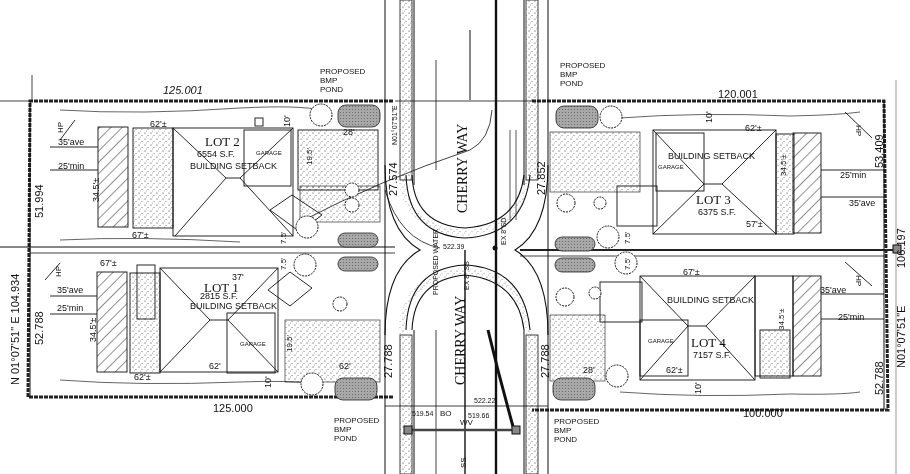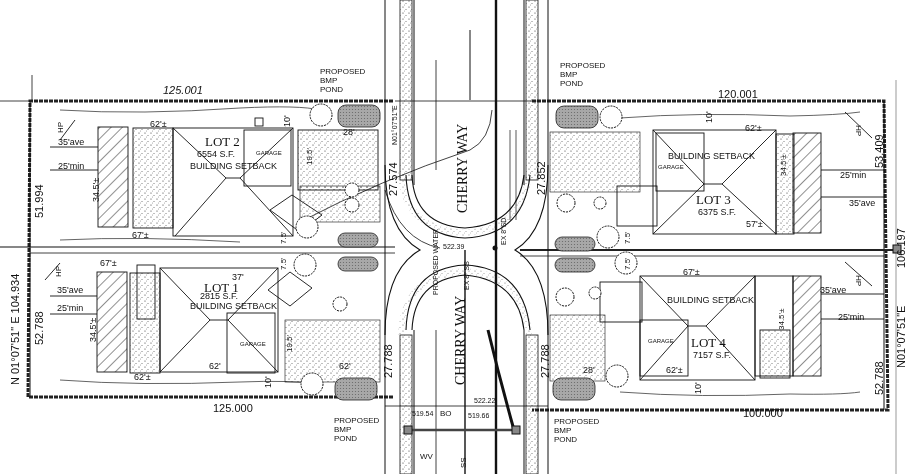--- a/index.html
+++ b/index.html
@@ -242,21 +242,21 @@
 <div class="lbl serif rot-90" style="left:456px;top:213px;font-size:14px;">CHERRY WAY</div>
 <div class="lbl serif rot-90" style="left:454px;top:385px;font-size:14px;">CHERRY WAY</div>
 
 <div class="lbl s7 rot-90" style="left:432px;top:295px;">PROPOSED WATER</div>
 <div class="lbl s7 rot-90" style="left:463px;top:290px;">EX 8" SS</div>
 <div class="lbl s7 rot-90" style="left:500px;top:245px;">EX 8"SD</div>
 <div class="lbl s7" style="left:443px;top:243px;">522.39</div>
 <div class="lbl s7" style="left:474px;top:397px;">522.22</div>
 <div class="lbl s7" style="left:412px;top:410px;">519.54</div>
 <div class="lbl s8" style="left:440px;top:410px;">BO</div>
-<div class="lbl s8" style="left:420px;top:419px;margin-top:34px;">WV</div>
+<div class="lbl s8" style="left:460px;top:419px;">WV</div>
 <div class="lbl s7" style="left:468px;top:412px;">519.66</div>
 <div class="lbl s8 rot-90" style="left:460px;top:468px;">SS</div>
 <div class="lbl s8 rot-90" style="left:280px;top:244px;">7.5'</div>
 <div class="lbl s8 rot-90" style="left:280px;top:270px;">7.5'</div>
 <div class="lbl s8 rot-90" style="left:624px;top:244px;">7.5'</div>
 <div class="lbl s8 rot-90" style="left:624px;top:270px;">7.5'</div>
 
 <div class="lbl lot-title" style="left:205px;top:135px;">LOT 2</div>
 <div class="lbl s9" style="left:197px;top:150px;">6554 S.F.</div>
 <div class="lbl s9" style="left:190px;top:162px;">BUILDING SETBACK</div>

